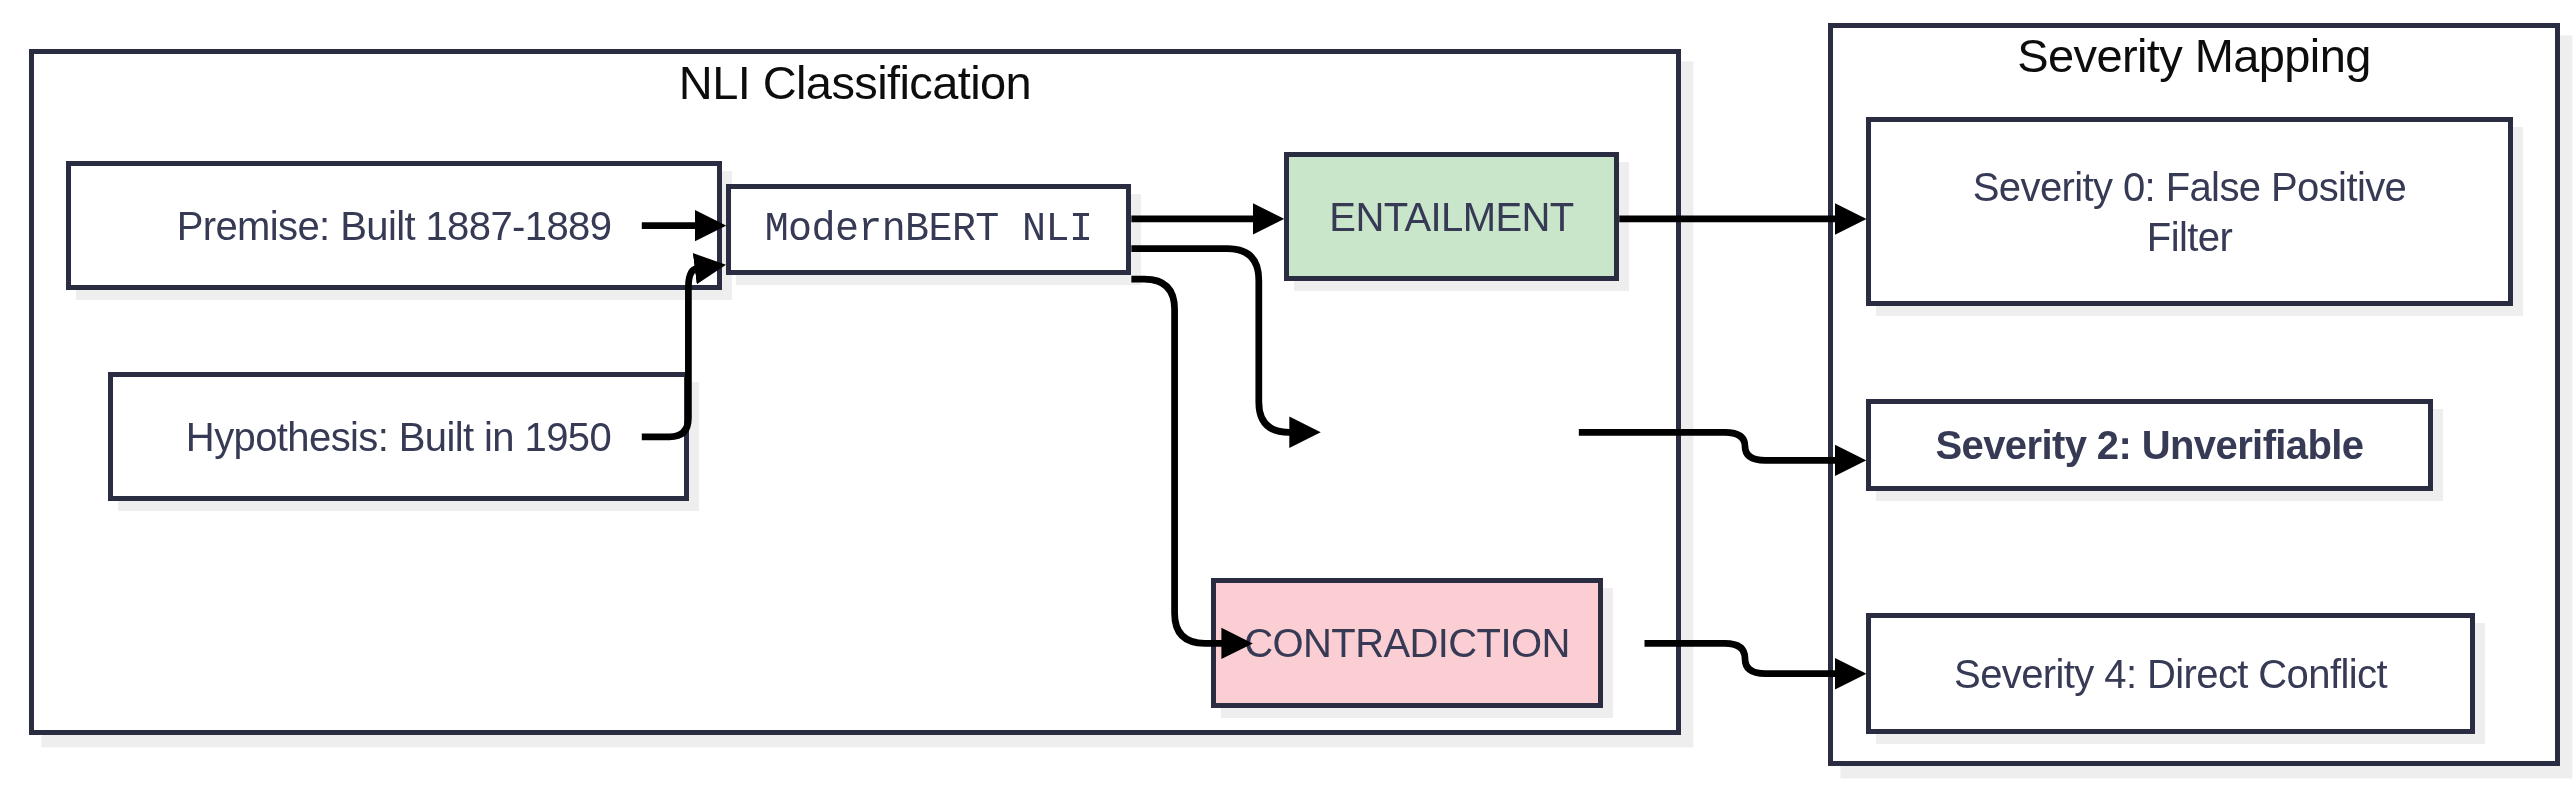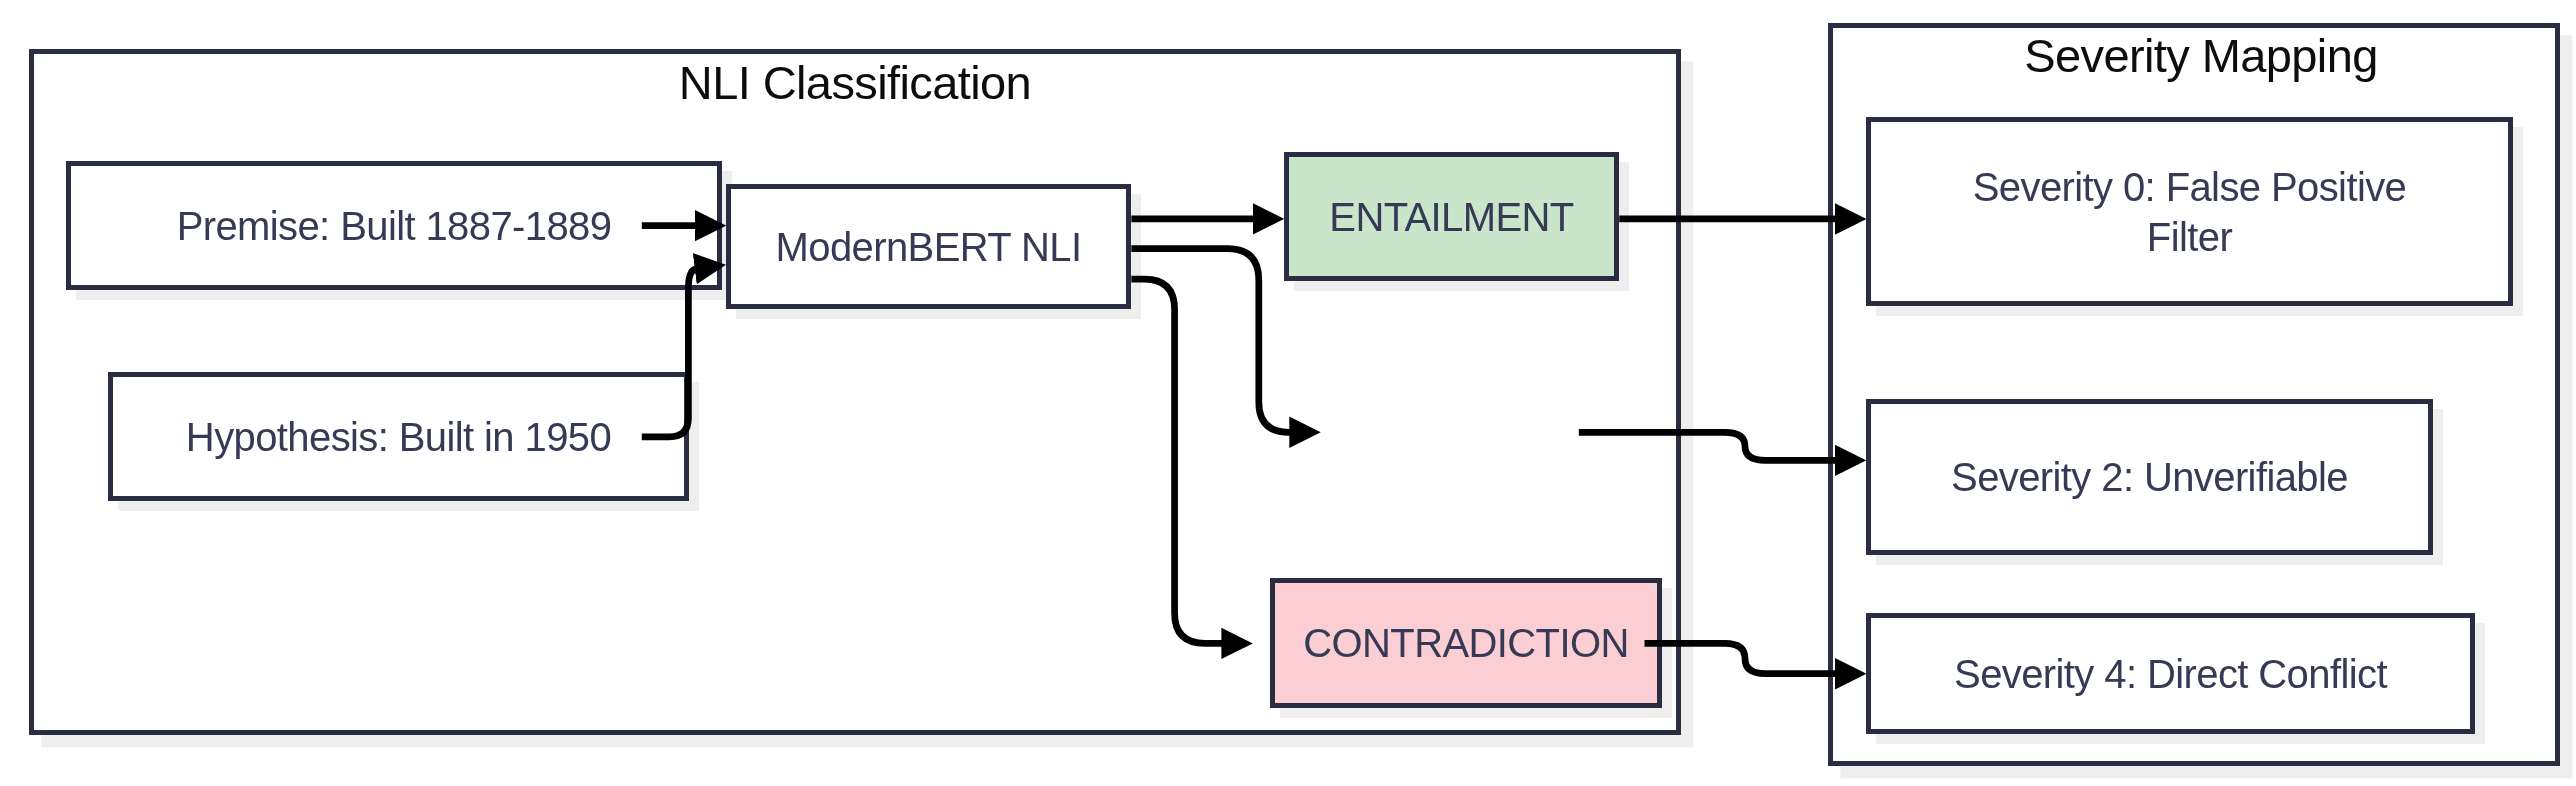--- a/index.html
+++ b/index.html
@@ -53,31 +53,31 @@
     letter-spacing:-0.6px;
     white-space:nowrap;
   }
   .node .line{display:block;}
   #node-sev0{white-space:normal;align-items:center;}
 
   
   #cluster-nli{left:29px;top:49px;width:1652px;height:686px;}
   #title-nli{left:29px;top:57px;width:1652px;}
   #cluster-sev{left:1828px;top:23px;width:732px;height:743px;}
-  #title-sev{left:1828px;top:30px;width:732px;margin-left:7px;}
+  #title-sev{left:1828px;top:30px;width:732px;}
 
   
   #node-premise{left:66px;top:161px;width:656px;height:129px;}
   #node-hypothesis{left:61px;top:372px;width:581px;height:129px;margin-left:47px;}
-  #node-model{left:726px;top:184px;width:405px;height:125px;}
+  #node-model{left:726px;top:184px;width:405px;height:91px;font-family:Liberation Mono, monospace;}
   #node-entailment{left:1284px;top:152px;width:335px;height:129px;background:var(--entailment-fill);}
   #node-neutral{left:1321px;top:368px;width:258px;height:129px;background:var(--neutral-fill);}
-  #node-contradiction{left:1270px;top:578px;width:392px;height:130px;background:var(--contradiction-fill);}
+  #node-contradiction{left:1211px;top:578px;width:392px;height:130px;background:var(--contradiction-fill);}
   #node-sev0{left:1866px;top:117px;width:647px;height:189px;}
-  #node-sev2{left:1866px;top:399px;width:567px;height:156px;}
+  #node-sev2{left:1866px;top:399px;width:567px;height:92px;font-weight:bold;}
   #node-sev4{left:1866px;top:613px;width:609px;height:121px;}
 
   #edges{
     position:absolute;left:0;top:0;width:2576px;height:786px;
     pointer-events:none;
   }
   #edges path.edge{
     fill:none;
     stroke:var(--arrow);
     stroke-width:12px;

